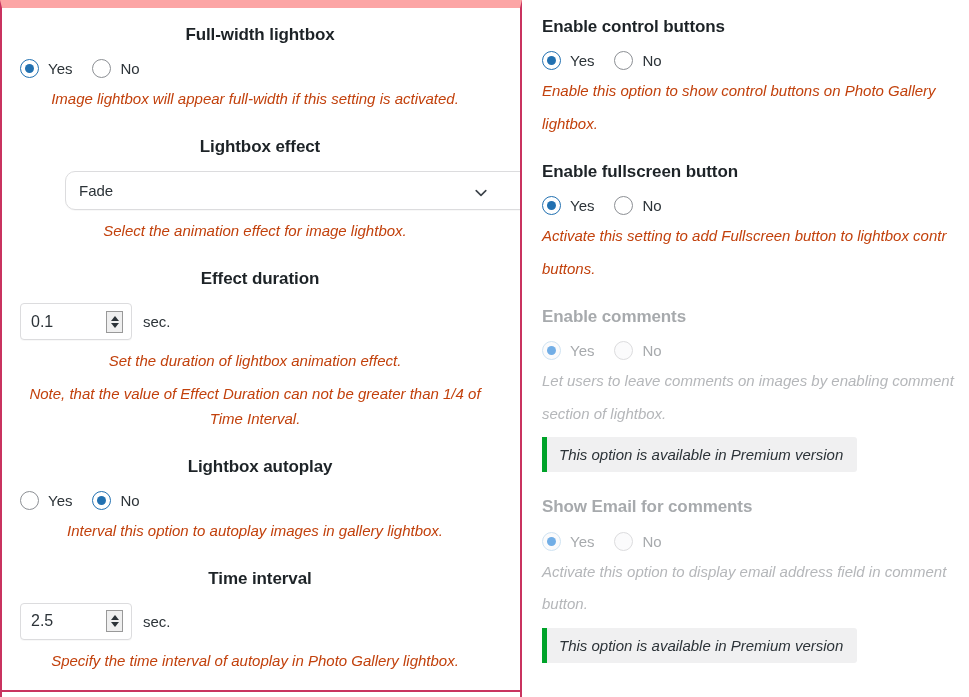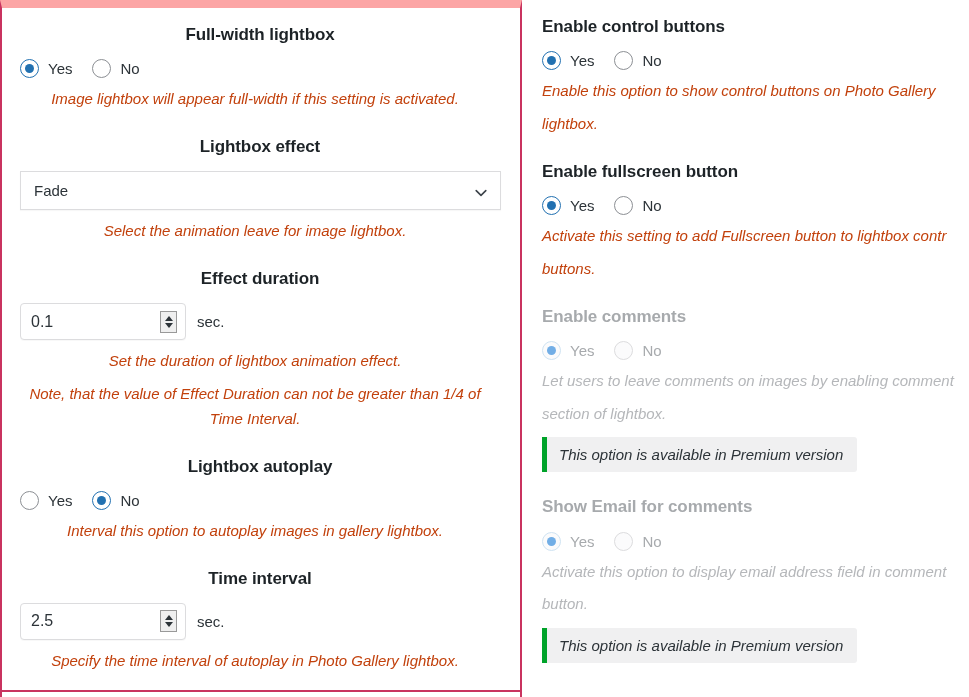--- a/index.html
+++ b/index.html
@@ -133,49 +133,50 @@
   
   .select-wrap {
     position: relative;
     width: 481px;
     margin-bottom: 9px;
   }
   .select-box {
     width: 100%;
     height: 39px;
     border: 1px solid #dcdcde;
-    border-radius: 0;
+    border-radius: 10px;
     background: #fff;
     font-size: 15px;
     color: #2c3338;
     padding: 0 38px 0 13px;
     display: flex;
     align-items: center;
     box-shadow: 0 1px 1px rgba(0,0,0,0.03);
     cursor: pointer;
+    margin-left: 45px;
   }
   .chevron {
     position: absolute;
     right: 14px;
     top: 50%;
     margin-top: -4px;
     width: 12px; height: 12px;
     pointer-events: none;
   }
   .chevron svg { display: block; }
 
   
   .num-row {
     display: flex;
     align-items: center;
     margin-bottom: 9px;
   }
   .num-input {
     position: relative;
-    width: 166px;
+    width: 112px;
     height: 37px;
     border: 1px solid #dcdcde;
     border-radius: 4px;
     background: #fff;
     display: flex;
     align-items: center;
     padding: 0 10px;
     box-shadow: 0 1px 1px rgba(0,0,0,0.03);
   }
   .num-value {
@@ -259,21 +260,21 @@
       <div class="select-wrap">
         <div class="select-box">
           <span>Fade</span>
         </div>
         <span class="chevron">
           <svg viewBox="0 0 12 12" width="12" height="12" aria-hidden="true">
             <path d="M1.2 3.6 L6 8.4 L10.8 3.6" fill="none" stroke="#3c434a" stroke-width="1.6" stroke-linecap="round" stroke-linejoin="round"></path>
           </svg>
         </span>
       </div>
-      <p class="desc">Select the animation leave for image lightbox.</p>
+      <p class="desc">Select the animation effect for image lightbox.</p>
     </div>
 
     <div class="field">
       <h3 class="field-title">Effect duration</h3>
       <div class="num-row">
         <div class="num-input">
           <span class="num-value">0.1</span>
           <span class="spinner">
             <span class="tri up"></span>
             <span class="tri down"></span>

